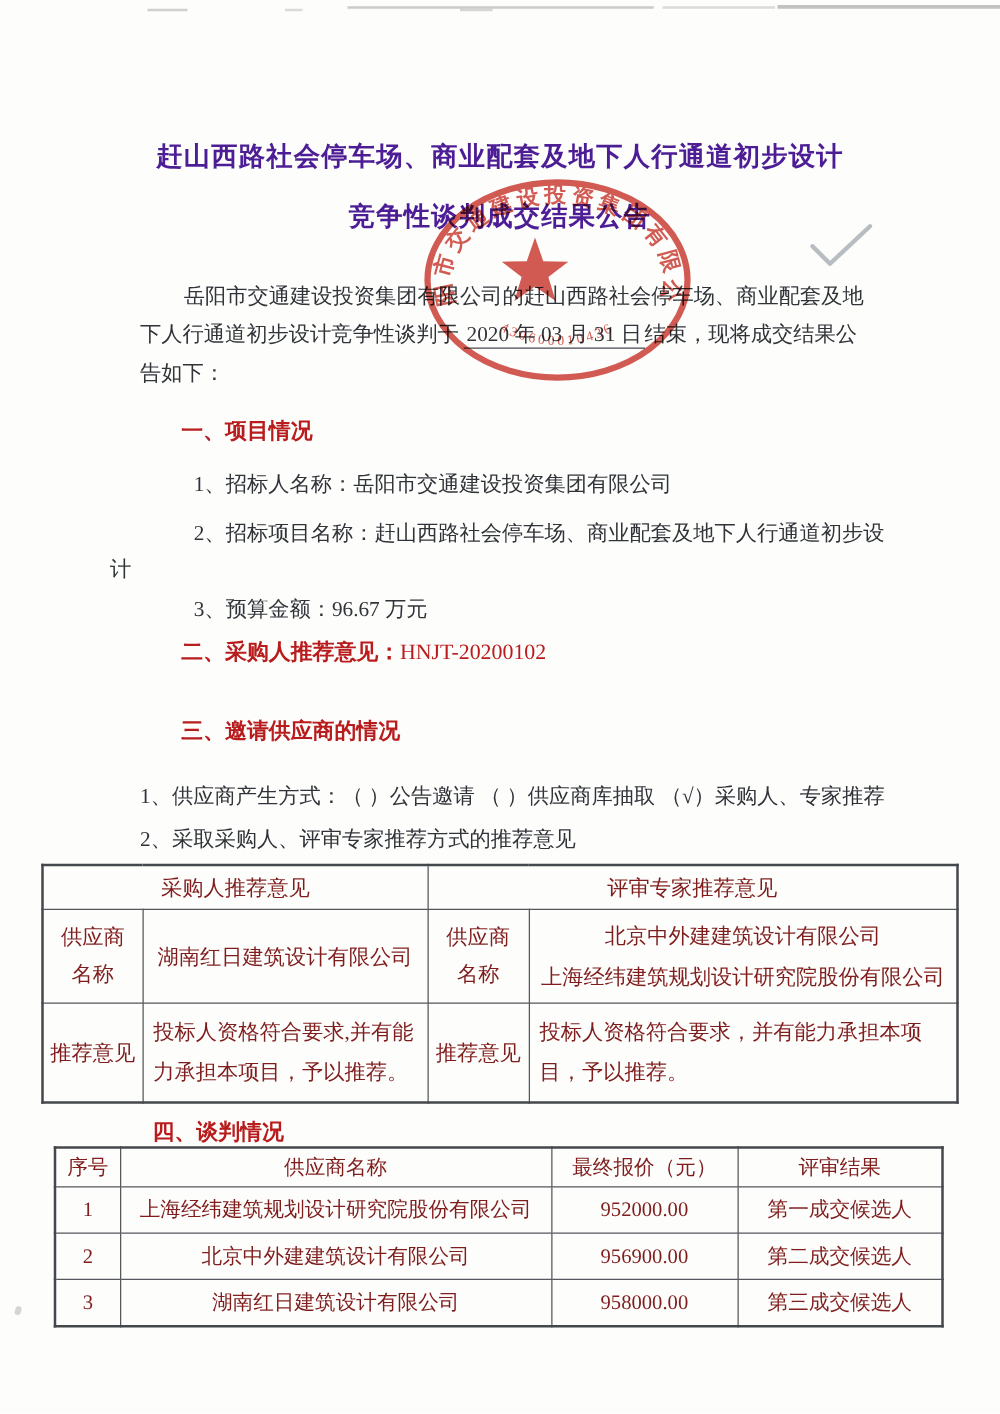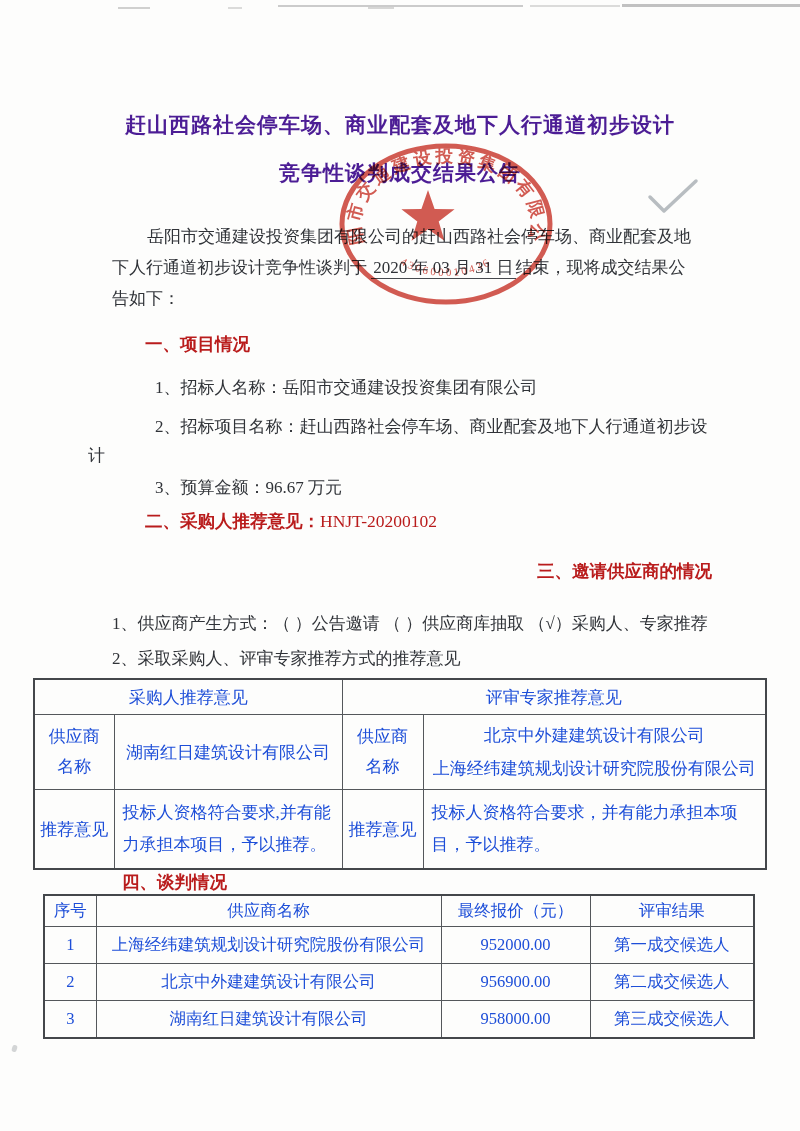--- a/index.html
+++ b/index.html
@@ -35,32 +35,32 @@
   .para{font-size:17px;line-height:31px;margin:0;}
   .nowrap{white-space:nowrap;}
   .intro{margin-top:33px;margin-left:24px;}
   .intro .l1{text-indent:35px;}
   .u-date{border-bottom:1.5px solid #45484d;padding:0 2px 1px 2px;}
 
   .h-sec{font-size:17.5px;line-height:25px;font-weight:700;color:#b91c1c;margin:0;white-space:nowrap;}
   .h1x{margin-top:18px;text-indent:57px;}
   .h2x{margin-top:6px;text-indent:57px;font-weight:400;}
   .h2x .bold{font-weight:700;}
-  .h3x{margin-top:25px;text-indent:57px;text-align:right;}
-  .h4x{margin-top:1px;text-indent:34px;line-height:22px;}
+  .h3x{margin-top:38px;text-indent:57px;}
+  .h4x{margin-top:11px;text-indent:34px;line-height:22px;}
 
   .item{font-size:17px;line-height:31px;margin:0;}
   .i1{margin-top:15px;text-indent:67px;}
   .i2{margin-top:9px;line-height:29px;}
   .i2 .l1{text-indent:67px;}
   .i3{margin-top:2px;text-indent:67px;}
   .s3i1{margin-top:24px;text-indent:24px;}
   .s3i2{margin-top:4px;text-indent:24px;}
 
-  table{border-collapse:collapse;table-layout:fixed;font-size:17px;color:#1d4ed8;}
+  table{border-collapse:collapse;table-layout:fixed;font-size:17px;color:#7f1d1d;}
   td,th{border:1px solid #54575b;font-weight:400;text-align:center;vertical-align:middle;padding:0;}
   .t1{width:732px;margin-left:-55px;margin-top:4px;border:2px solid #44474b;}
   .t1 .hrow td{height:34px;}
   .t1 .srow td{height:74px;}
   .t1 .orow td{height:70px;}
   .vlabel{white-space:pre-line;line-height:30px;}
   .two-line div{line-height:33px;white-space:nowrap;overflow:hidden;}
   .opinion{text-align:left;padding:4px 8px;line-height:32px;}
 
   .t2{width:710px;margin-left:-45px;margin-top:1px;border:2px solid #44474b;font-size:16.5px;}

